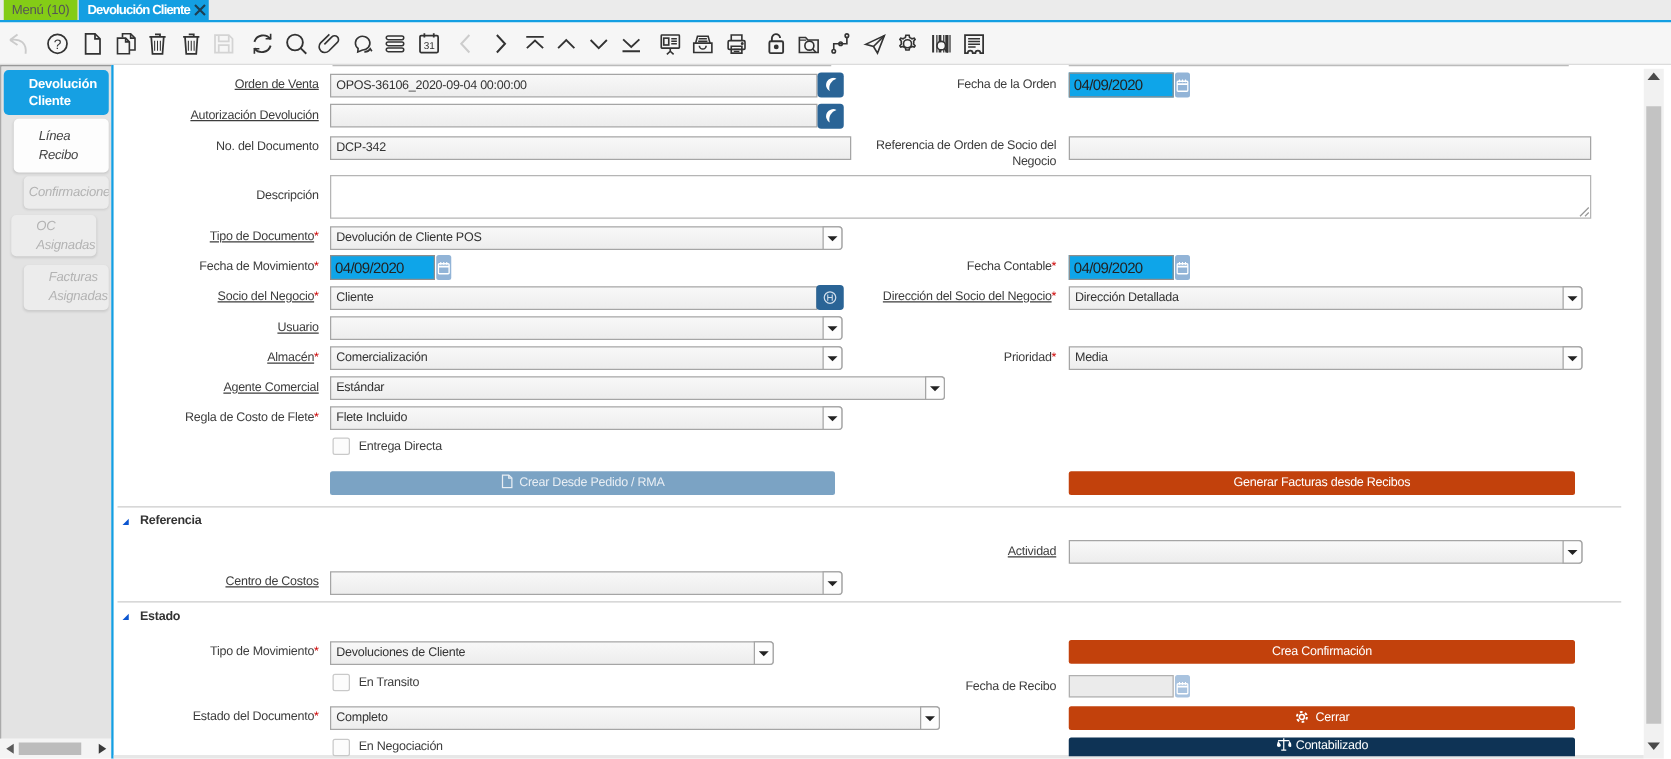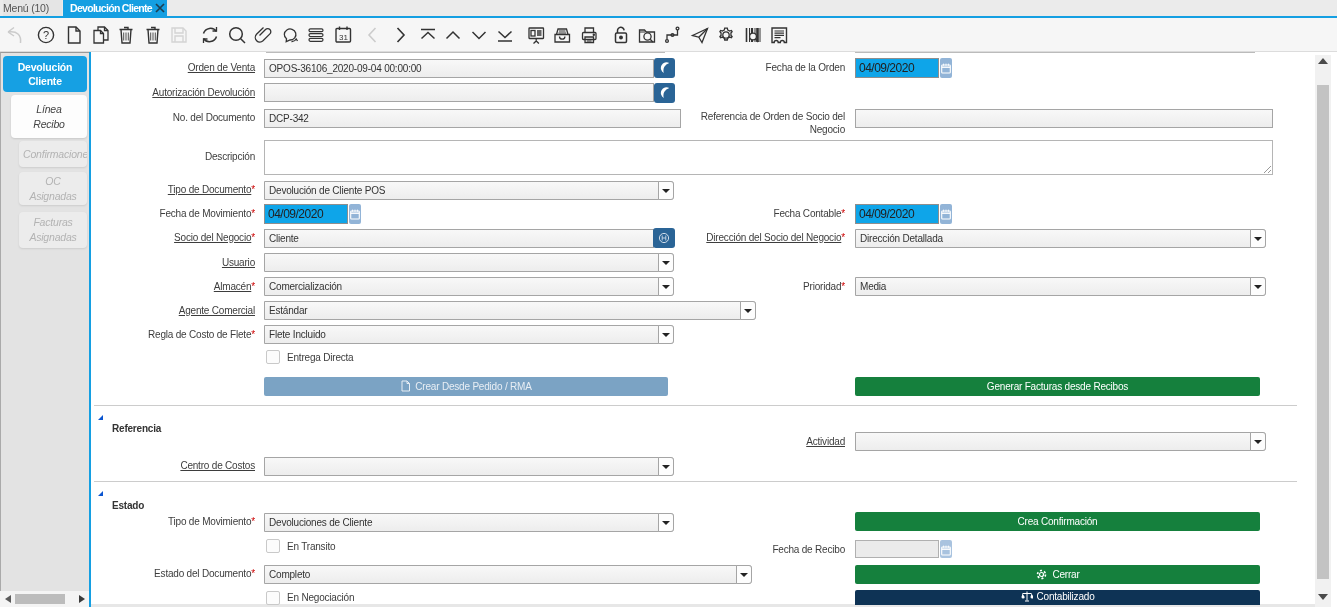--- a/index.html
+++ b/index.html
@@ -1,41 +1,41 @@
 <!DOCTYPE html>
 <html><head>
 <meta charset="utf-8">
 <style>
 html,body{margin:0;padding:0;}
 body{width:1337px;height:607px;position:relative;overflow:hidden;background:#fff;
   font-family:"Liberation Sans",sans-serif;-webkit-font-smoothing:antialiased;}
 .abs{position:absolute;}
 
 #tabbar{left:0;top:0;width:1337px;height:16px;background:#ebebeb;}
-#tabMenu{left:3px;top:0;width:59px;height:16px;background:#e5e5e5;color:#555;font-size:10.5px;
-  line-height:16px;letter-spacing:-0.2px;}
+#tabMenu{left:3px;top:0;width:59px;height:16px;background:#84cc16;color:#555;font-size:10.5px;
+  line-height:16px;text-align:center;letter-spacing:-0.2px;}
 #tabAct{left:63px;top:0;width:104px;height:16px;background:#149fe2;color:#fff;font-size:10.5px;
   font-weight:bold;line-height:16px;text-align:left;padding-left:7px;box-sizing:border-box;
   letter-spacing:-0.7px;white-space:nowrap;}
 #blueline{left:0;top:15.5px;width:1337px;height:2.5px;background:#149fe2;}
 
 #toolbar{left:0;top:18px;width:1337px;height:33px;background:#f6f6f6;border-bottom:1px solid #dcdcdc;}
 .ti{position:absolute;top:24px;width:22px;height:22px;}
 
 #sidebar{left:0;top:52px;width:89px;height:539px;background:#e3e3e3;border-top:1px solid #999;
   border-left:1px solid #aaa;box-sizing:border-box;}
-.stab{position:absolute;border-radius:4px;font-size:10.5px;letter-spacing:-0.2px;text-align:center;box-sizing:border-box;}
+.stab{position:absolute;border-radius:4px;font-size:10.5px;letter-spacing:-0.2px;box-sizing:border-box;padding-left:20px;}
 #st1{left:3px;top:56px;width:84px;height:36px;background:#16a0e3;color:#fff;font-weight:bold;
   line-height:14px;padding-top:4px;}
 #st2{left:11px;top:95px;width:76px;height:43px;background:#fdfdfd;color:#444;font-style:italic;
   line-height:15px;padding-top:7px;box-shadow:0 1px 2px rgba(0,0,0,.12);}
 .sdis{background:#ececec;color:#b3b3b3;font-style:italic;box-shadow:0 1px 2px rgba(0,0,0,.10);}
 #st3{left:19px;top:141px;width:68px;height:26px;line-height:26px;text-align:left;padding-left:4px;
   overflow:hidden;white-space:nowrap;}
-#st4{left:19px;top:172px;width:68px;height:33px;line-height:15px;padding-top:2px;}
+#st4{left:9px;top:172px;width:68px;height:33px;line-height:15px;padding-top:2px;}
 #st5{left:19px;top:212px;width:68px;height:36px;line-height:15px;padding-top:3px;}
 #sbhs{left:0;top:591px;width:89px;height:16px;background:#f4f4f4;}
 #sbthumb{left:15px;top:594px;width:50px;height:10px;background:#bcbcbc;}
 .tri{position:absolute;width:0;height:0;}
 
 #bluediv{left:89px;top:52px;width:2px;height:555px;background:#149fe2;}
 #content{left:91px;top:52px;width:1224px;height:555px;background:#fff;}
 
 #vsb{left:1315px;top:55px;width:16px;height:552px;background:#f1f1f1;}
 #vthumb{left:1317px;top:85px;width:12px;height:494px;background:#c3c3c3;}
@@ -53,27 +53,27 @@
 .cb{padding-right:18px;border-radius:0 3px 3px 0;}
 .cbtn{position:absolute;right:-1px;top:-1px;bottom:-1px;width:14px;background:#fdfdfd;
   border:1px solid #a5a5a5;border-radius:0 3px 3px 0;}
 .cbtn:after{content:"";position:absolute;left:3px;top:7px;width:0;height:0;
   border-left:4px solid transparent;border-right:4px solid transparent;border-top:4px solid #222;}
 .dt{position:absolute;box-sizing:border-box;height:20px;border:1px solid #8e8e8e;background:#0ea5e9;
   font-size:12px;letter-spacing:-0.5px;color:#222;line-height:18px;padding:0 3px;}
 .calb{position:absolute;box-sizing:border-box;width:12px;height:20px;background:#92b4d7;border-radius:2px;}
 .calb svg{position:absolute;left:1px;top:5px;}
 .zbtn{position:absolute;width:21px;height:20px;background:#2a6496;border-radius:3px;box-sizing:border-box;}
-.btn{position:absolute;box-sizing:border-box;height:19px;background:#15803d;border-radius:2px;
+.btn{position:absolute;box-sizing:border-box;height:19px;background:#c2410c;border-radius:2px;
   color:#fff;font-size:10px;letter-spacing:-0.2px;line-height:19px;text-align:center;white-space:nowrap;}
 .chk{position:absolute;width:14px;height:14px;background:#fcfcfc;border:1px solid #c9c9c9;
   border-radius:2px;box-sizing:border-box;}
 .cl{position:absolute;font-size:10px;letter-spacing:-0.2px;color:#3d3d3d;white-space:nowrap;}
 .sep{position:absolute;left:94px;width:1203px;height:1px;background:#ccc;}
-.gh{position:absolute;font-size:10px;letter-spacing:-0.2px;font-weight:bold;color:#333;margin-top:12px;}
+.gh{position:absolute;font-size:10px;letter-spacing:-0.2px;font-weight:bold;color:#333;}
 .gt{position:absolute;width:0;height:0;border-bottom:5.5px solid #0b55d0;border-left:5.5px solid transparent;}
 .ta{position:absolute;box-sizing:border-box;border:1px solid #b5b5b5;background:#fff;}
 </style>
 </head>
 <body>
 <div class="abs" id="tabbar"></div>
 <div class="abs" id="tabMenu">Menú (10)</div>
 <div class="abs" id="tabAct">Devolución Cliente
 <svg style="position:absolute;right:2px;top:3px" width="10" height="10" viewBox="0 0 10 10">
       <path d="M1 1 L9 9 M9 1 L1 9" stroke="#1d3f52" stroke-width="1.7" fill="none"></path>
@@ -336,21 +336,21 @@
   </div>
 <div class="lb lbL u" style="top:456px">Centro de Costos</div>
 <div class="fld cb" style="left:264px;top:456.5px;width:410px">
     <div class="cbtn"></div>
   </div>
 
 <div class="sep" style="top:481px"></div>
 <div class="gt" style="left:98px;top:491px"></div>
 <div class="gh" style="left:112px;top:488px">Estado</div>
 <div class="lb lbL" style="top:512px">Tipo de Movimiento<span class="m">*</span></div>
-<div class="fld cb" style="left:264px;top:512.5px;width:410px">Devoluciones de Cliente<div class="cbtn"></div></div>
+<div class="fld cb" style="left:264px;top:512.5px;width:355px">Devoluciones de Cliente<div class="cbtn"></div></div>
 <div class="btn" style="left:855px;top:512px;width:405px">Crea Confirmación</div>
 <div class="chk" style="left:266px;top:539px"></div>
 <div class="cl" style="left:287px;top:541px">En Transito</div>
 <div class="lb lbR" style="top:540px">Fecha de Recibo</div>
 <div class="dt" style="left:855px;top:540px;width:84px;height:18px;background:#ebebeb;border-color:#b0b0b0"></div>
 <div class="calb" style="left:940px;top:540px;height:18px;background:#a9c3df">
     <svg width="10" height="11" viewBox="0 0 10 11" fill="none" stroke="#fff" stroke-width="1.1">
       <rect x="0.7" y="2" width="8.6" height="8" rx="0.8"></rect>
       <path d="M0.7 4.2 h8.6" stroke-width="1.4"></path>
       <path d="M2.6 0.6 v2.2 M5 0.6 v2.2 M7.4 0.6 v2.2" stroke-width="0.9"></path>

